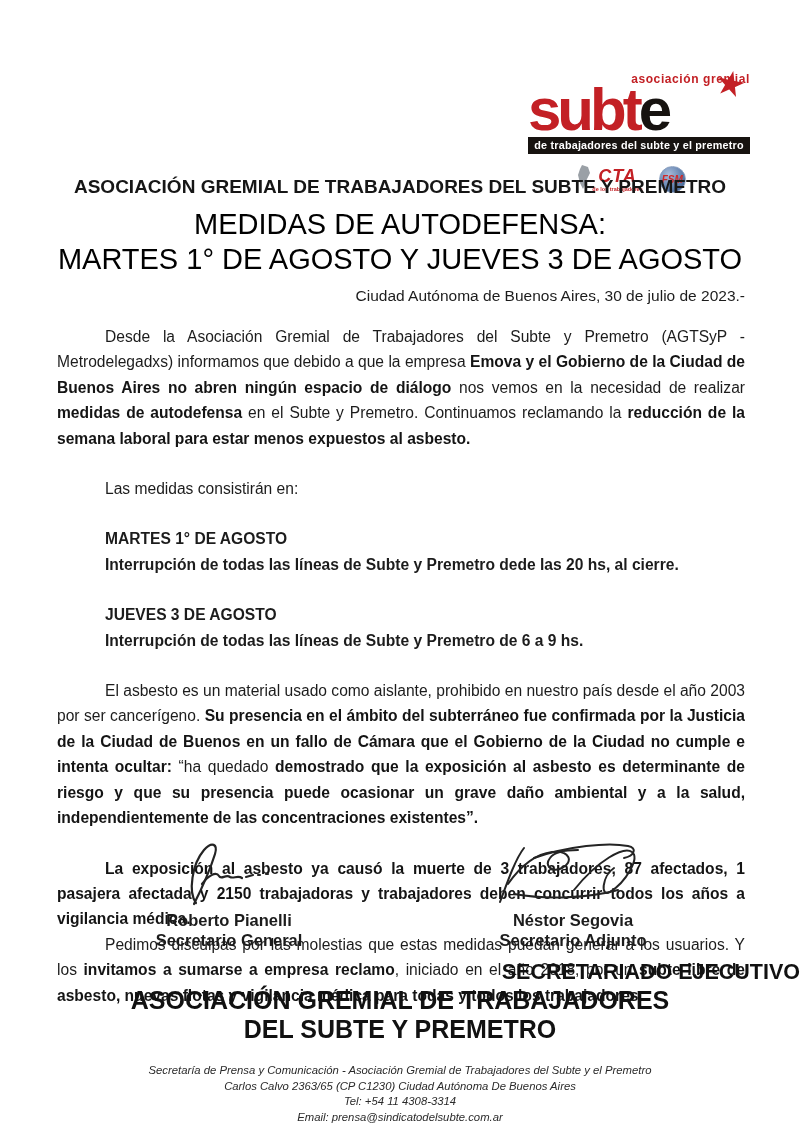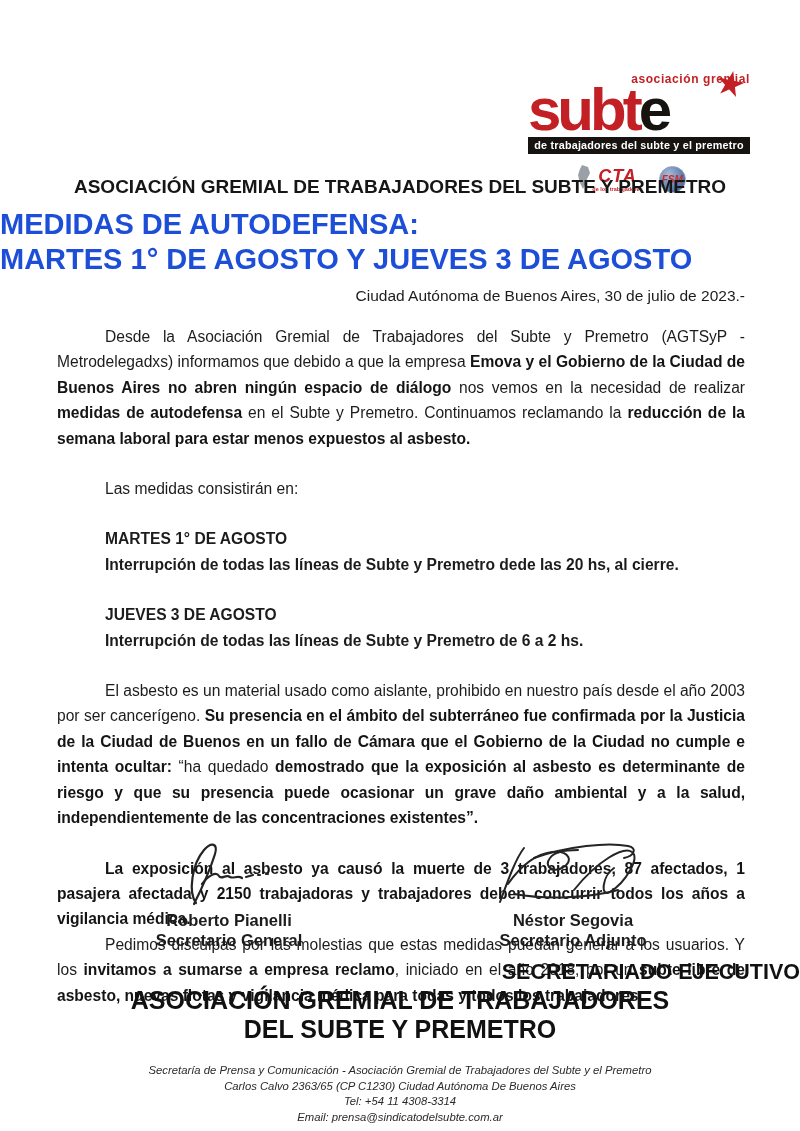--- a/index.html
+++ b/index.html
@@ -17,21 +17,21 @@
   .logo-row{display:flex;justify-content:center;align-items:center;gap:16px;margin-top:12px;}
   .cta{position:relative;text-align:center;}
   .cta-map{position:absolute;left:-16px;top:-2px;}
   .cta-word{color:#c32025;font-weight:bold;font-style:italic;font-size:18px;letter-spacing:1px;line-height:1;}
   .cta-sub{color:#c32025;font-size:5.5px;font-weight:bold;margin-top:1px;}
   .fsm{width:27px;height:27px;border-radius:50%;background:radial-gradient(circle at 35% 30%,#a8bddb,#5c7cab 60%,#33507e);
        display:flex;align-items:center;justify-content:center;color:#cf2a2a;font-weight:bold;font-style:italic;
        font-size:10px;border:1px solid #8aa0c0;box-sizing:border-box;}
   
   .org-line{position:absolute;top:176px;left:0;width:100%;text-align:center;font-weight:bold;font-size:19px;color:#161616;}
-  .doc-title{position:absolute;top:207px;left:0;width:100%;text-align:left;font-weight:bold;font-size:29px;line-height:35px;color:#1d4ed8;}
+  .doc-title{position:absolute;top:207px;left:0;width:100%;text-align:center;font-weight:normal;font-size:29px;line-height:35px;color:#000000;}
   .dateline{position:absolute;top:287px;right:55px;font-size:15.5px;}
   
   .body-text{position:absolute;top:324px;left:57px;width:688px;font-size:15.6px;line-height:25.4px;text-align:justify;}
   .body-text p{margin:0;text-indent:48px;}
   .body-text p.spaced{margin-top:25px;}
   .measures{margin:25px 0 0 48px;font-weight:bold;text-align:left;}
   .measures .m-gap{margin-top:25px;}
   .lead{text-align:left;}
   b{color:#141414;}
   
@@ -75,21 +75,21 @@
   </div>
   <div class="dateline">Ciudad Autónoma de Buenos Aires, 30 de julio de 2023.-</div>
 
   <div class="body-text">
     <p><span>Desde la Asociación Gremial de Trabajadores del Subte y Premetro (AGTSyP - Metrodelegadxs) informamos que debido a que la empresa </span><b>Emova y el Gobierno de la Ciudad de Buenos Aires no abren ningún espacio de diálogo</b><span> nos vemos en la necesidad de realizar </span><b>medidas de autodefensa</b><span> en el Subte y Premetro. Continuamos reclamando la </span><b>reducción de la semana laboral para estar menos expuestos al asbesto.</b></p>
     <p class="spaced lead">Las medidas consistirán en:</p>
     <div class="measures">
       <div>MARTES 1° DE AGOSTO</div>
       <div>Interrupción de todas las líneas de Subte y Premetro dede las 20 hs, al cierre.</div>
       <div class="m-gap">JUEVES 3 DE AGOSTO</div>
-      <div>Interrupción de todas las líneas de Subte y Premetro de 6 a 2 hs.</div>
+      <div>Interrupción de todas las líneas de Subte y Premetro de 6 a 9 hs.</div>
     </div>
     <p class="spaced"><span>El asbesto es un material usado como aislante, prohibido en nuestro país desde el año 2003 por ser cancerígeno. </span><b>Su presencia en el ámbito del subterráneo fue confirmada por la Justicia de la Ciudad de Buenos  en un fallo de Cámara que el Gobierno de la Ciudad no cumple e intenta ocultar: </b><span>“ha quedado </span><b>demostrado que la exposición al asbesto es determinante de riesgo y que su presencia puede ocasionar un grave daño ambiental y a la salud, independientemente de las concentraciones existentes”.</b></p>
     <p class="spaced"><b>La exposición al asbesto ya causó la muerte de 3 trabajadores, 87 afectados, 1 pasajera afectada y 2150 trabajadoras y trabajadores deben concurrir todos los años a vigilancia médica.</b></p>
     <p><span>Pedimos disculpas por las molestias que estas medidas puedan generar a los usuarios. Y los </span><b>invitamos a sumarse a empresa reclamo</b><span>, iniciado en el año 2018, por un </span><b>subte libre de asbesto, nuevas flotas y vigilancia médica para todas y todos los trabajadores.</b></p>
   </div>
 
   <div class="signatures">
     <div class="sig-col">
       <div class="sig-img">
         <svg width="170" height="66" viewBox="0 0 170 66">

